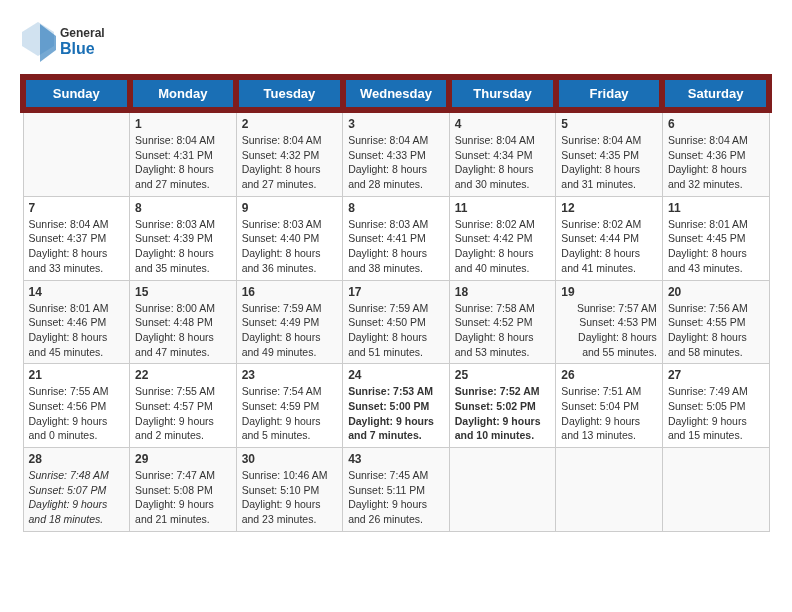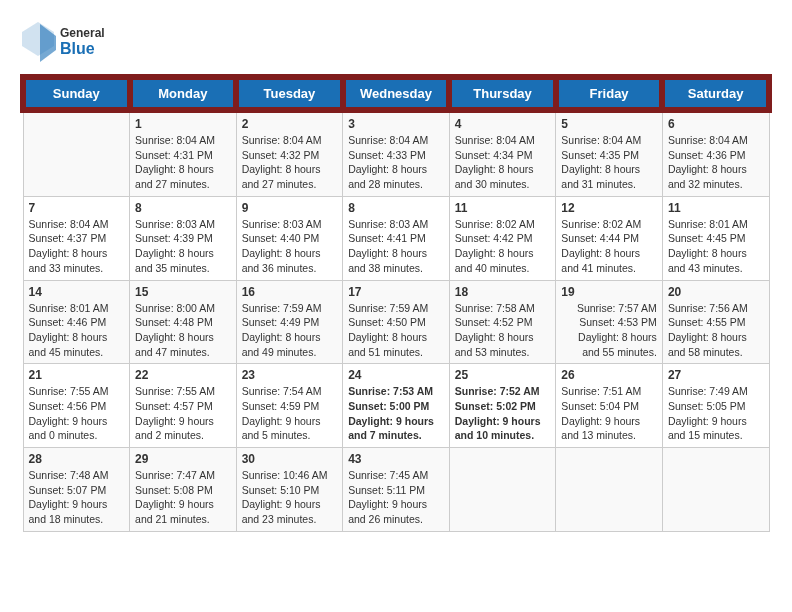--- a/index.html
+++ b/index.html
@@ -298,21 +298,21 @@
           <span class="day-number">27</span>
           <div class="cell-content" style="white-space: pre-line;">Sunrise: 7:49 AM
 Sunset: 5:05 PM
 Daylight: 9 hours
 and 15 minutes.</div>
         </td>
       </tr>
       <tr>
         <td>
           <span class="day-number">28</span>
-          <div class="cell-content" style="white-space: pre-line;">Sunrise: 7:48 AM
+          <div class="cell-content" style="white-space: pre-line; font-style: italic;">Sunrise: 7:48 AM
 Sunset: 5:07 PM
 Daylight: 9 hours
 and 18 minutes.</div>
         </td>
         <td>
           <span class="day-number">29</span>
           <div class="cell-content" style="white-space: pre-line;">Sunrise: 7:47 AM
 Sunset: 5:08 PM
 Daylight: 9 hours
 and 21 minutes.</div>

